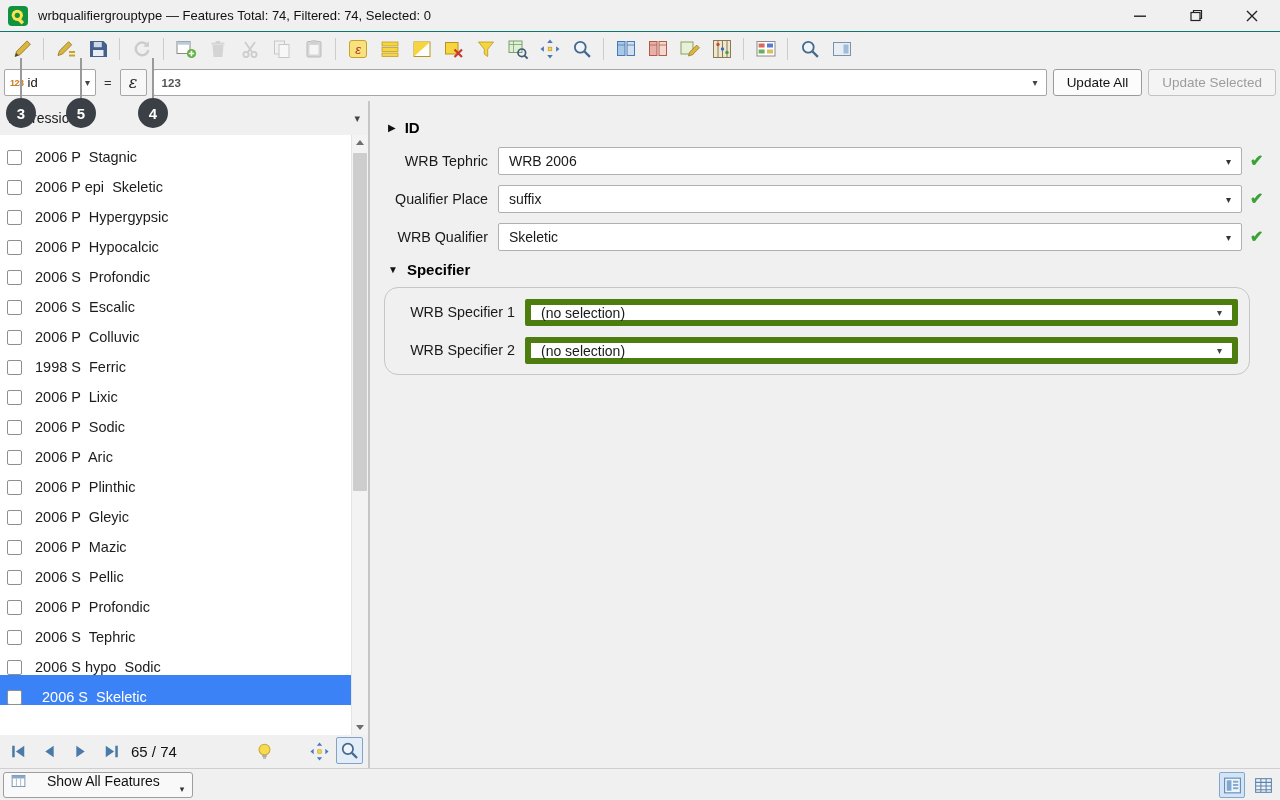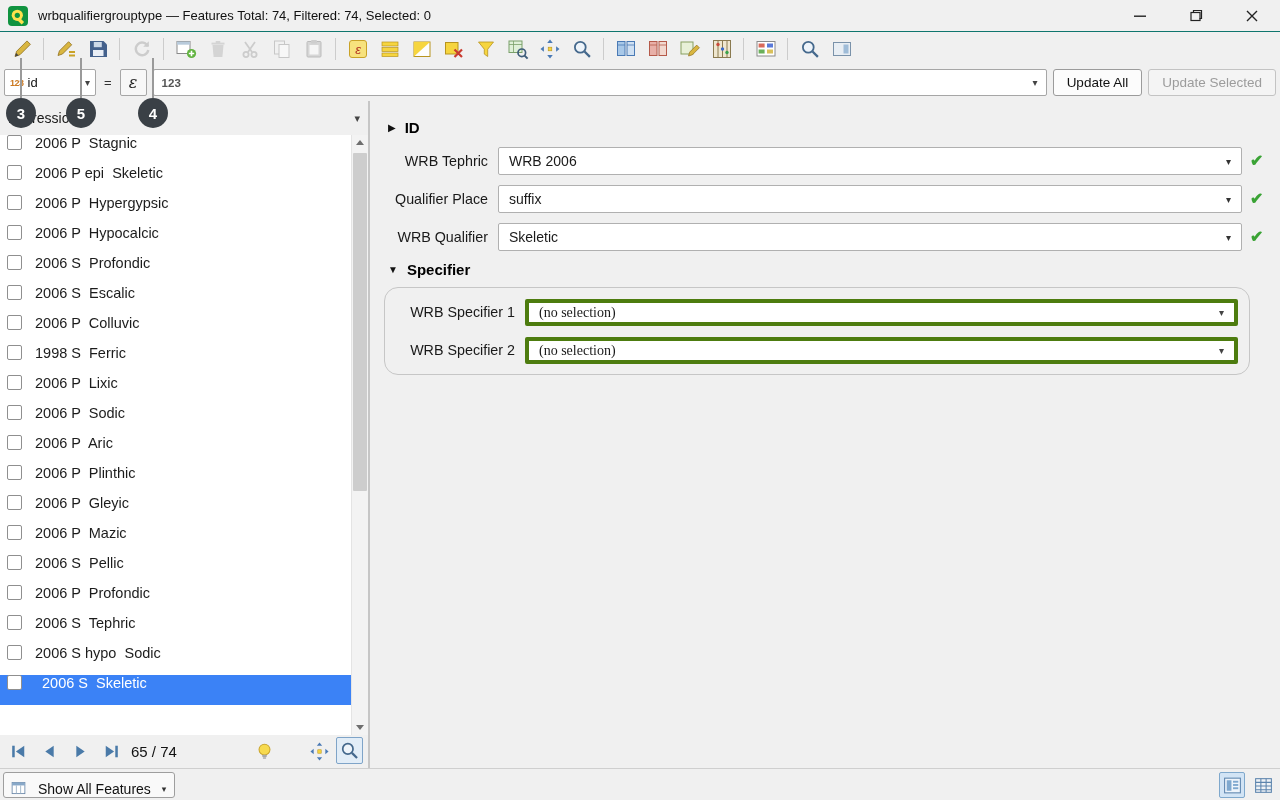--- a/index.html
+++ b/index.html
@@ -41,21 +41,21 @@
   .expr-text { font-size:11.5px; font-weight:bold; color:#555; }
   .btn { height:27px; padding:0 13px; background:#fcfcfc; border:1px solid #9b9b9b; border-radius:3px;
     font-size:13.5px; color:#111; font-family:inherit; }
   .btn.disabled { color:#9c9c9c; border-color:#c3c3c3; background:#f4f4f4; }
 
   
   .list-header { position:absolute; left:0; top:101px; width:368px; height:34px; background:#f0f0f0;
     display:flex; align-items:center; padding:0 8px; font-size:14px; color:#1a1a1a; }
   .list-header .caret { font-size:11px; }
   .feature-list { position:absolute; left:0; top:135px; width:351px; height:600px; background:#fff; overflow:hidden; }
-  .feat-row { height:30px; display:flex; align-items:flex-start; padding-left:7px; gap:13px;
+  .feat-row { height:30px; display:flex; align-items:flex-end; padding-left:7px; gap:13px;
     font-size:14.5px; color:#1c1c1c; white-space:pre; }
   .feat-row.selected { background:#3b82f6; color:#fff;gap:20px; }
   .cb { flex:0 0 auto; width:15px; height:15px; background:#fff; border:1px solid #8f8f8f; border-radius:2px; }
 
   
   .scrollbar { position:absolute; left:351px; top:135px; width:17px; height:600px; background:#f3f3f3;
     border-left:1px solid #e4e4e4; }
   .scroll-arrow { position:absolute; left:0; width:16px; height:15px; display:grid; place-items:center; }
   .tri-up { width:0; height:0; border-left:4px solid transparent; border-right:4px solid transparent; border-bottom:5px solid #6e6e6e; }
   .tri-down { width:0; height:0; border-left:4px solid transparent; border-right:4px solid transparent; border-top:5px solid #6e6e6e; }
@@ -84,27 +84,27 @@
   .combo-val { font-size:14px; color:#1a1a1a; }
   .combo .caret { font-size:10px; color:#333; }
   .check { position:absolute; left:880px; top:0; height:28px; line-height:28px; color:#3aa335;
     font-size:16px; font-weight:bold; }
   .spec-frame { position:absolute; left:14px; top:186px; width:866px; height:88px;
     border:1px solid #c6c6c6; border-radius:14px; }
   .sp-row { position:absolute; left:0; width:864px; height:27px; }
   .sp-label { position:absolute; left:0; top:0; width:130px; height:27px; line-height:27px;
     text-align:right; font-size:14.3px; color:#191919; }
   .sp-combo { position:absolute; left:140px; top:0; width:713px; height:27px; background:#fff;
-    border:4px solid #4d7c0f; border-radius:2px; display:flex; align-items:center; padding:0 10px;font-family:Liberation Serif, serif; }
+    border:6px solid #4d7c0f; border-radius:2px; display:flex; align-items:center; padding:0 10px; }
 
   
   .bottom-bar { position:absolute; left:0; top:768px; width:1280px; height:32px; background:#f0f0f0;
     border-top:1px solid #cfcfcf; }
   .show-all-btn { position:absolute; left:3px; top:3px; height:26px; padding:0 8px 0 6px;
-    background:#f9f9f9; border:1px solid #9e9e9e; border-radius:3px; display:flex; align-items:flex-end; gap:11px; }
+    background:#f9f9f9; border:1px solid #9e9e9e; border-radius:3px; display:flex; align-items:flex-start; gap:20px; }
   .show-all-btn svg { width:17px; height:17px; }
   .show-all-label { font-size:14px; color:#111; }
   .show-all-caret { font-size:9px; color:#333; align-self:flex-end; padding-bottom:3px; }
   .view-btn { position:absolute; top:3px; width:26px; height:26px; display:grid; place-items:center; border-radius:2px; }
   .view-btn svg { width:21px; height:21px; }
   .view-btn.active { background:#d2e4f5; border:1px solid #7fa8cc; }
 
   
   .callout { position:absolute; top:98px; width:30px; height:30px; border-radius:50%;
     background:#3a4046; color:#fff; font-size:15px; font-weight:bold; display:grid; place-items:center;

